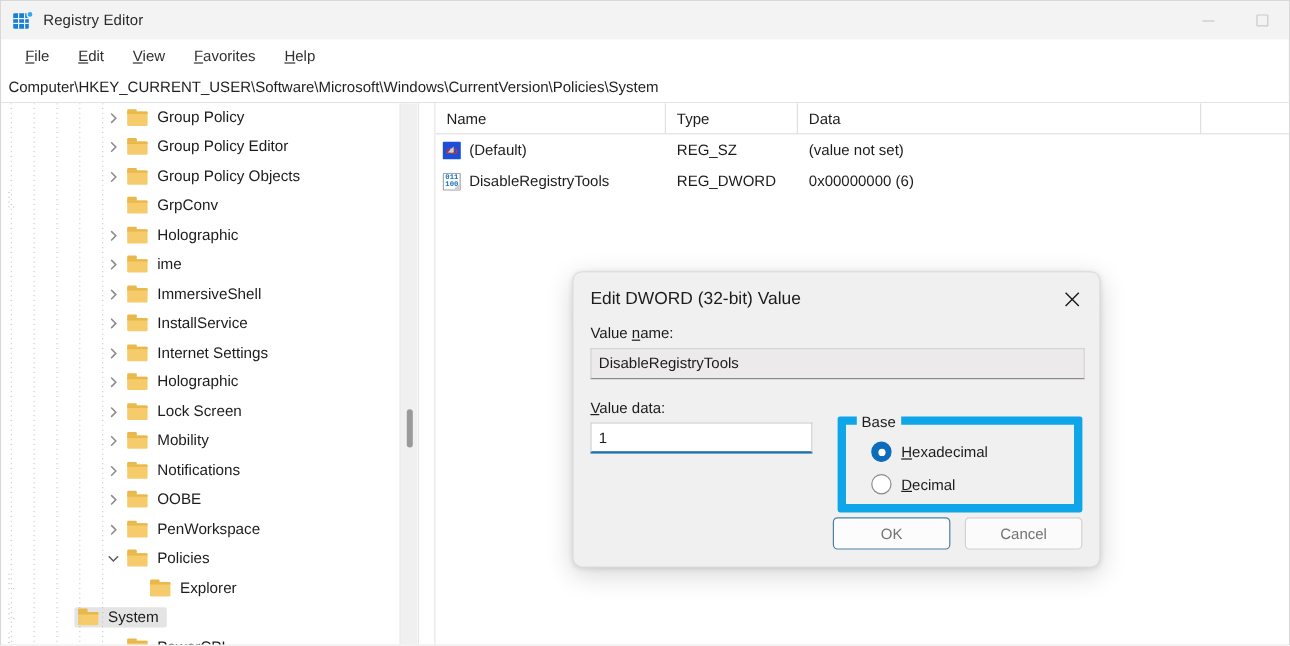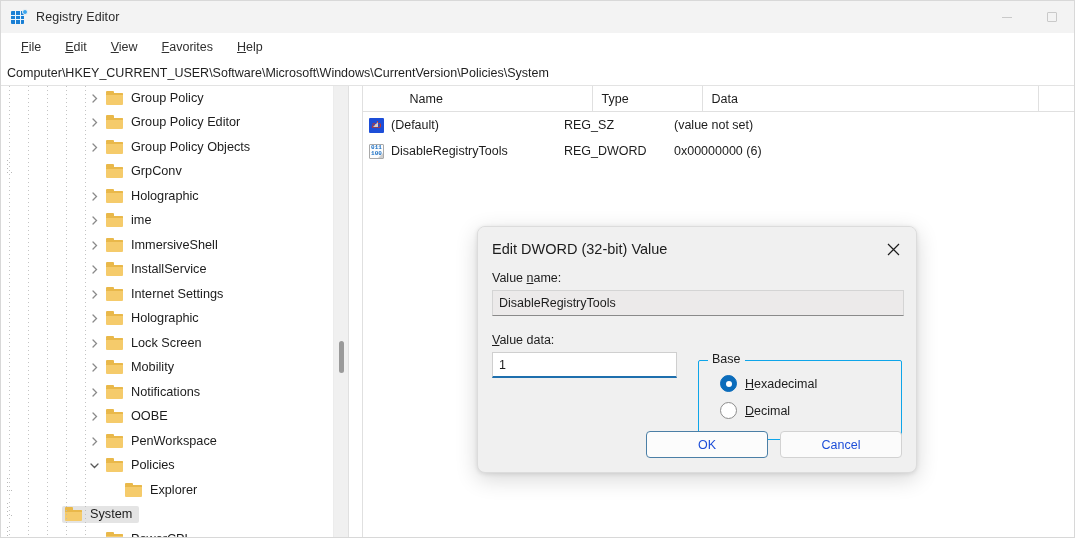--- a/index.html
+++ b/index.html
@@ -221,21 +221,20 @@
   .list-pane {
     position: relative;
     flex: 1; height: 453px;
     background: #ffffff;
     overflow: hidden;
   }
   .list-header {
     display: flex; height: 26px;
     background: #ffffff;
     border-bottom: 1px solid #e0e0e0;
-    justify-content: center;
   }
   .col-h {
     position: relative;
     font-size: 12.5px; color: #1c1c1c;
     display: flex; align-items: center;
     padding-left: 9px;
     border-right: 1px solid #e0e0e0;
   }
   .col-h:last-child { border-right: 1px solid #e0e0e0; }
   .col-name { width: 192px; }
@@ -354,23 +353,23 @@
     border: 1px solid #cfcfcf;
     border-bottom: 2px solid #1e6fad;
     display: flex; align-items: center;
     padding: 0 6px;
     font-size: 12.5px; color: #1c1c1c;
   }
 
   .base-group {
     position: relative;
     width: 205px; height: 80px;
-    border: 1px solid #0ea5e9;
+    border: 7px solid #0ea5e9;
     border-radius: 2px;
-    margin-top: 27px;
+    margin-top: 14px;
   }
   .base-legend {
     position: absolute; top: -9px; left: 9px;
     background: #f0f0f0;
     padding: 0 4px;
     font-size: 12.5px; color: #1c1c1c;
   }
   .radio-row {
     display: flex; align-items: center;
     margin-left: 21px;
@@ -398,23 +397,23 @@
     background: #ffffff;
   }
   .radio-label { font-size: 12.5px; color: #1c1c1c; }
   .radio-label u { text-decoration: underline; }
 
   .dlg-buttons {
     position: absolute; right: 14px; bottom: 14px;
     display: flex; gap: 12px;
   }
   .dlg-btn {
-    width: 122px; height: 27px;
+    width: 98px; height: 27px;
     display: flex; align-items: center; justify-content: center;
-    font-size: 12.5px; color: #1d4ed8;
+    font-size: 12.5px; color: #737373;
     background: #fbfbfb;
     border: 1px solid #d2d2d2;
     border-radius: 4px;
   }
   .dlg-btn.default {
     border: 1.5px solid #4b7fa6;
     background: #fcfcfc;
   }
 </style>
 </head>

